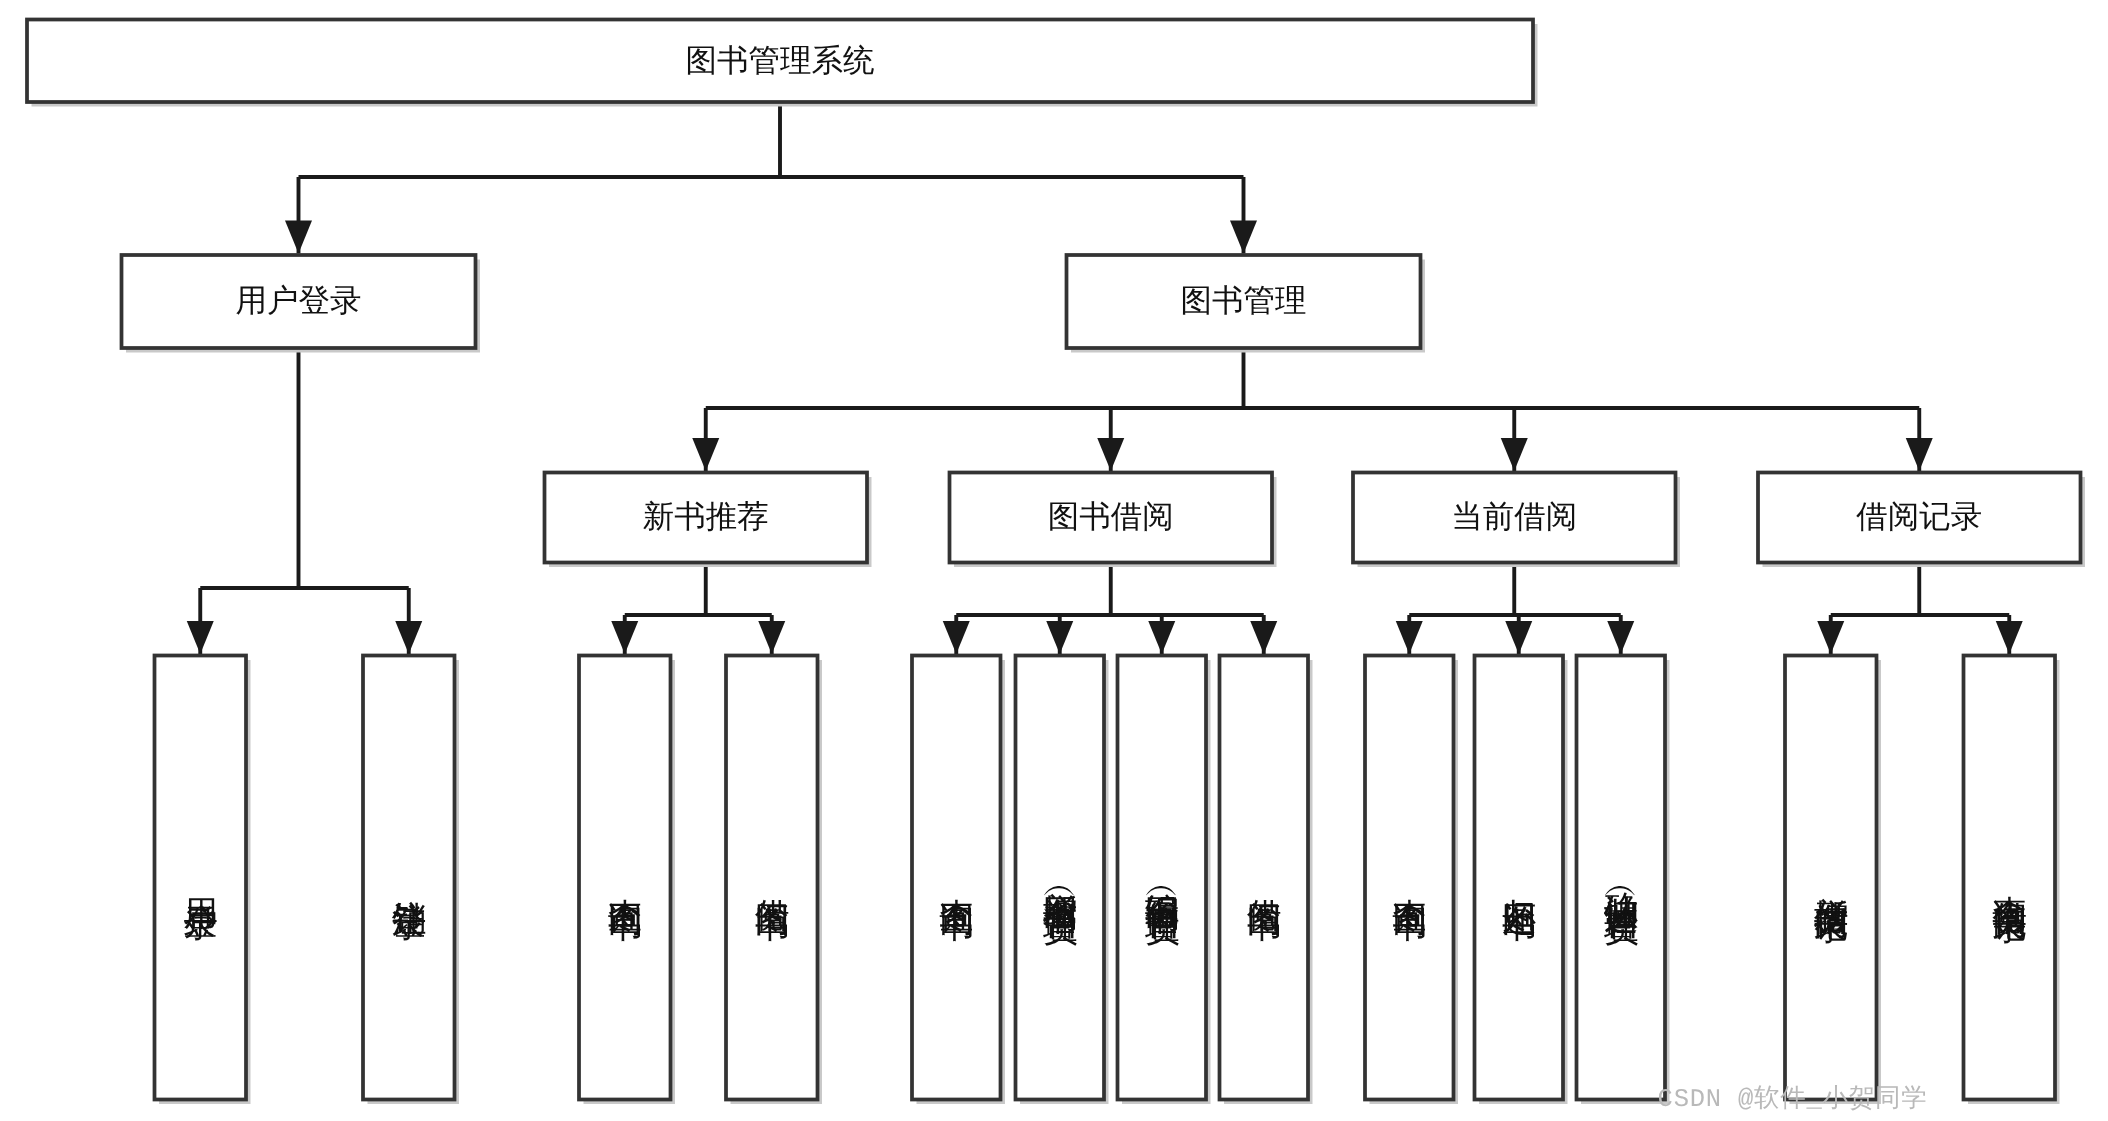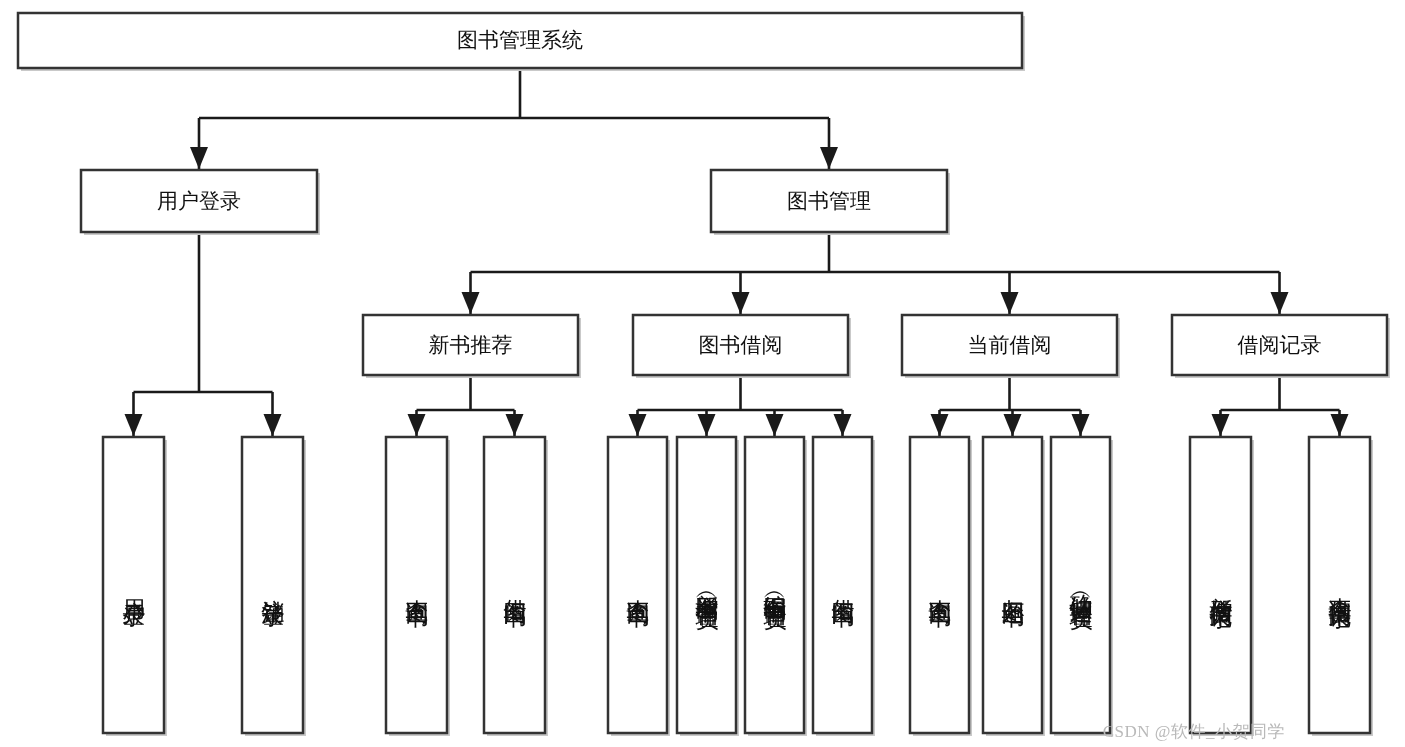--- a/index.html
+++ b/index.html
@@ -63,21 +63,21 @@
     line-height: 1.12;
     color: #111111;
     letter-spacing: 2px;
     white-space: nowrap;
     pointer-events: none;
   }
   .watermark {
     position: absolute;
     right: 8px;
     bottom: 4px;
-    font-family: Liberation Serif, serif;
+    font-family: Liberation Mono, monospace;
     font-size: 17px;
     color: #b9b9b9;
     letter-spacing: 0.5px;
     user-select: none;
   }
 </style>
 </head>
 <body>
 
 <div id="diagram-root">

